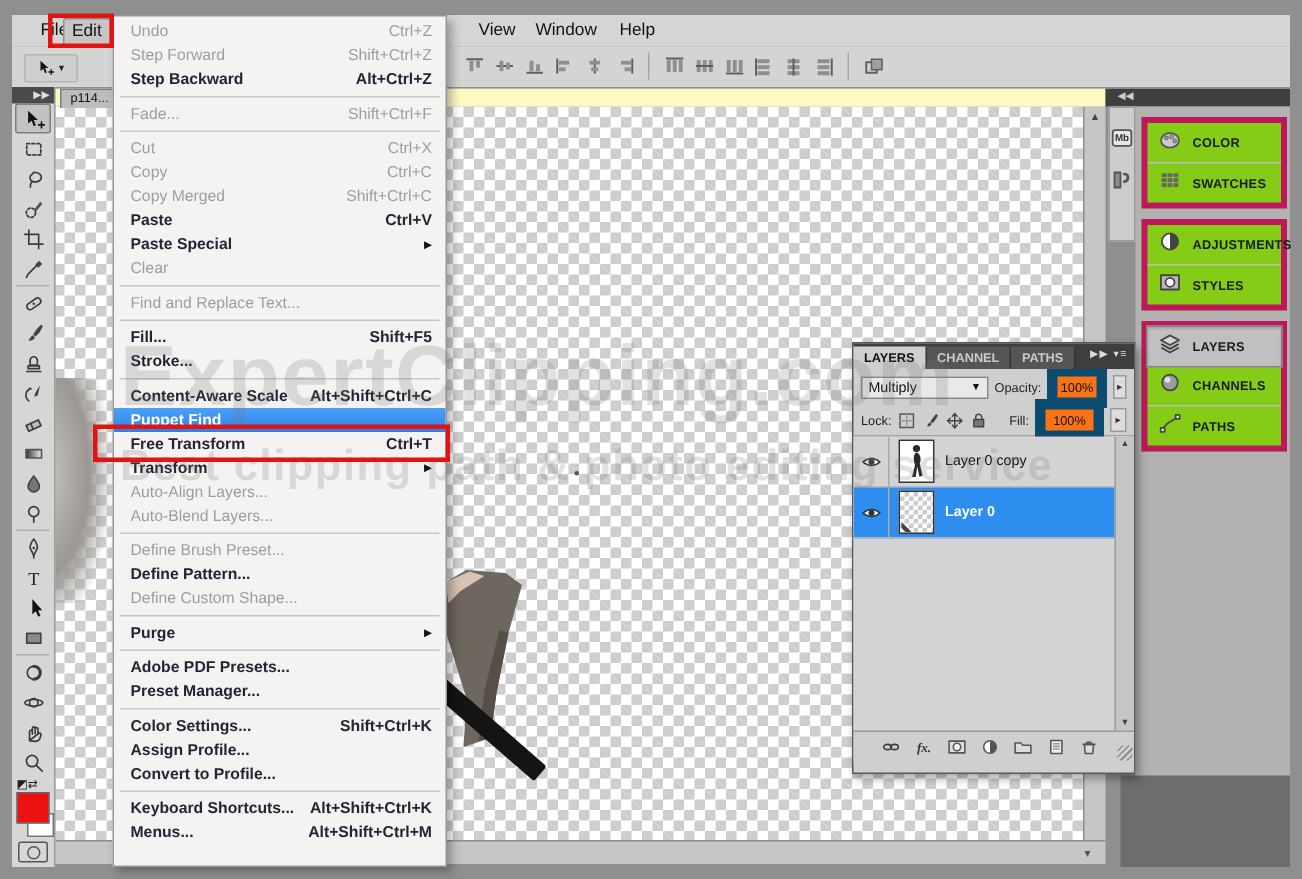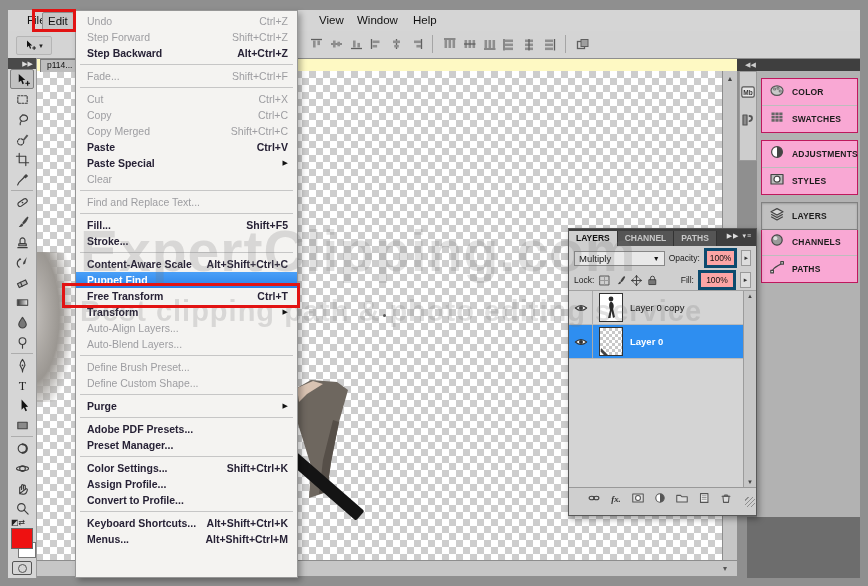--- a/index.html
+++ b/index.html
@@ -52,39 +52,39 @@
            border-left:1px solid #8d8d8d;z-index:4;font-size:7px;color:#444;text-align:center;padding-top:4px;box-sizing:border-box;}
   .hscroll{position:absolute;left:36px;top:560px;width:701px;height:16px;background:#c6c6c6;
            border-top:1px solid #8d8d8d;z-index:4;font-size:8px;color:#555;text-align:right;padding-right:10px;line-height:15px;box-sizing:border-box;}
   
   .dockheader{position:absolute;left:737px;top:58px;width:123px;height:13px;background:#3f3f3f;color:#ccc;
               font-size:7px;line-height:13px;padding-left:8px;z-index:5;box-sizing:border-box;}
   .collapsedock{position:absolute;left:739px;top:71px;width:18px;height:90px;background:#cdcdcd;
                 border:1px solid #9a9a9a;z-index:5;display:flex;flex-direction:column;align-items:center;gap:12px;padding-top:12px;box-sizing:border-box;}
   .cd-btn{width:16px;height:16px;display:flex;align-items:center;justify-content:center;}
   .rightdock{position:absolute;left:757px;top:71px;width:103px;height:507px;background:#b2b2b2;z-index:5;}
-  .dockgroup{margin:7px 2px 0 4px;background:#f9a8d4;border:1px solid #be185d;}
+  .dockgroup{margin:7px 2px 0 4px;background:#84cc16;border:4px solid #be185d;}
   .dock-btn{height:26px;display:flex;align-items:center;gap:7px;padding-left:7px;border-bottom:1px solid #bdbdbd;}
   .dock-btn:last-child{border-bottom:none;}
   .dock-btn.selected{background:#c0c0c0;border:1px solid #808080;margin:-1px;box-shadow:inset 0 1px 2px rgba(0,0,0,.18);}
   .dock-label{font-size:8.5px;font-weight:bold;color:#1b1b1b;letter-spacing:.2px;}
   .darkcorner{position:absolute;left:747px;top:517px;width:113px;height:61px;background:#6d6d6d;z-index:6;}
   
   .layerspanel{position:absolute;left:568px;top:228px;width:189px;height:288px;background:#cfcfcf;
                border:1px solid #585858;box-shadow:2px 3px 6px rgba(0,0,0,.35);z-index:30;box-sizing:border-box;}
   .lp-tabs{height:17px;background:#3e3e3e;display:flex;align-items:flex-end;position:relative;}
   .lp-tab{height:15px;line-height:15px;font-size:8.5px;font-weight:bold;padding:0 7px;color:#c9c9c9;
           background:#555;border-right:1px solid #333;}
   .lp-tab.active{background:#cfcfcf;color:#111;}
   .lp-tabicons{position:absolute;right:4px;top:3px;color:#ddd;font-size:7px;letter-spacing:1px;}
   .lp-blendrow{height:22px;display:flex;align-items:center;padding:1px 5px;gap:4px;}
   .lp-select{width:104px;height:15px;background:#e9e9e9;border:1px solid #888;font-size:9.5px;color:#111;
              display:flex;align-items:center;justify-content:space-between;padding:0 4px;box-sizing:border-box;}
   .lp-lbl{font-size:8.5px;color:#222;}
-  .lp-val{width:32px;height:14px;background:#fca5a5;border:3px solid #0c4a6e;font-size:8.5px;color:#111;
+  .lp-val{width:32px;height:14px;background:#f97316;border:7px solid #0c4a6e;font-size:8.5px;color:#111;
           display:flex;align-items:center;justify-content:center;}
   .lp-spin{font-size:7px;color:#333;background:#ddd;border:1px solid #999;height:14px;width:9px;
            display:flex;align-items:center;justify-content:center;}
   .lp-lockrow{height:20px;display:flex;align-items:center;padding:0 5px;gap:4px;border-bottom:1px solid #a2a2a2;}
   .lockic{width:13px;height:13px;display:flex;align-items:center;justify-content:center;}
   .lp-list{position:relative;height:196px;background:#d4d4d4;overflow:hidden;}
   .layer-row{height:33px;display:flex;align-items:center;border-bottom:1px solid #b9b9b9;width:176px;}
   .layer-row.selected{background:#2e8ef0;}
   .eye-cell{width:23px;height:33px;border-right:1px solid #aaa;display:flex;align-items:center;justify-content:center;flex:none;}
   .thumb{width:22px;height:27px;border:1px solid #333;margin:0 7px 0 6px;background:#fff;flex:none;position:relative;overflow:hidden;}
@@ -695,20 +695,23 @@
         <div class="menu-item mi-disabled">
           <span class="lab">Auto-Align Layers...</span>
         </div>
         <div class="menu-item mi-disabled">
           <span class="lab">Auto-Blend Layers...</span>
         </div>
         <div class="menu-sep" style="margin-top: 3px; margin-bottom: 3px;"></div>
         <div class="menu-item mi-disabled">
           <span class="lab">Define Brush Preset...</span>
         </div>
+        <div class="menu-item mi-enabled">
+          <span class="lab">Define Pattern...</span>
+        </div>
         <div class="menu-item mi-disabled">
           <span class="lab">Define Custom Shape...</span>
         </div>
         <div class="menu-sep" style="margin-top: 3px; margin-bottom: 3px;"></div>
         <div class="menu-item mi-enabled">
           <span class="lab">Purge</span>
           <span class="sub">▶</span>
         </div>
         <div class="menu-sep" style="margin-top: 3px; margin-bottom: 3px;"></div>
         <div class="menu-item mi-enabled">

